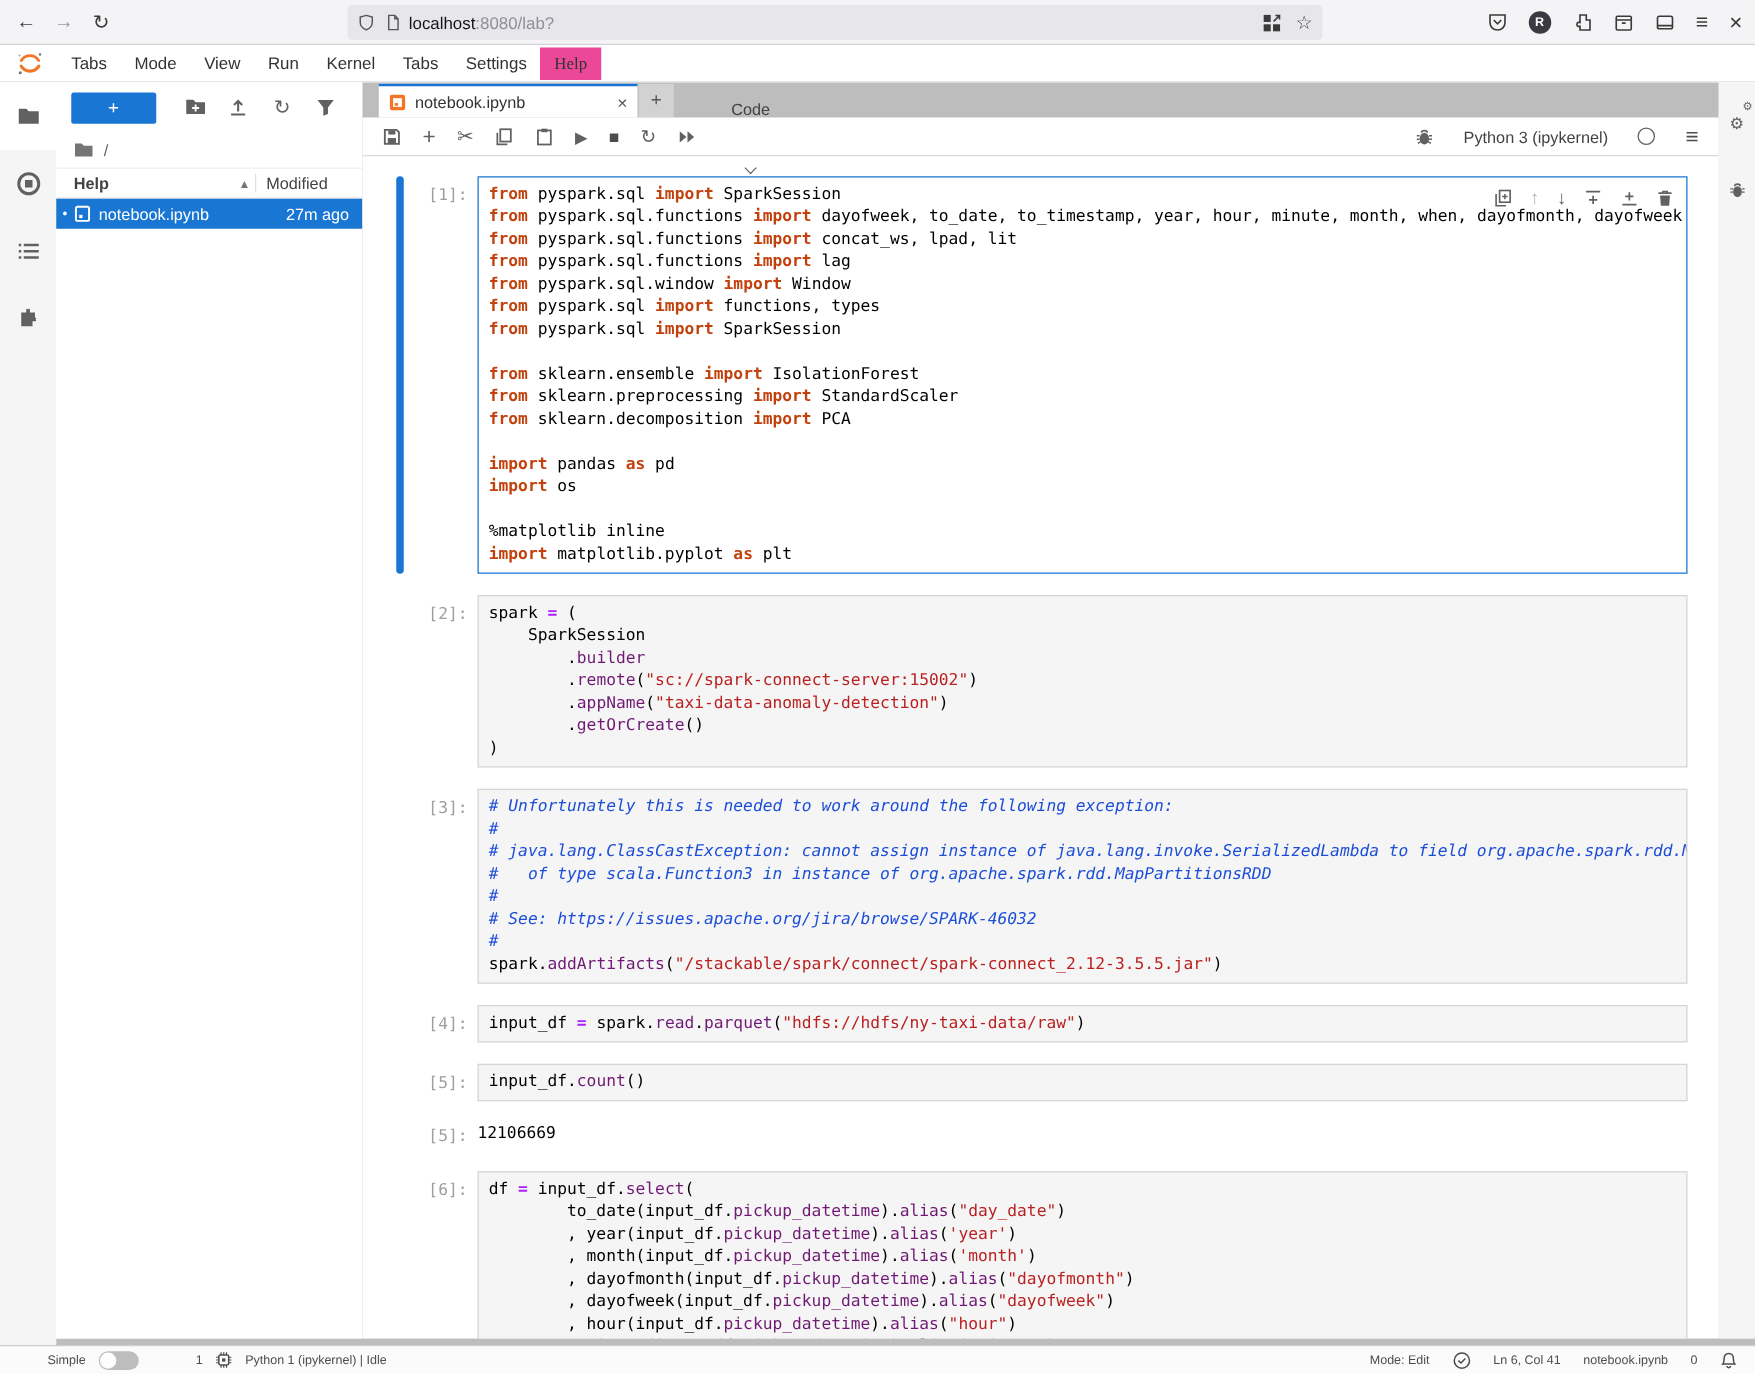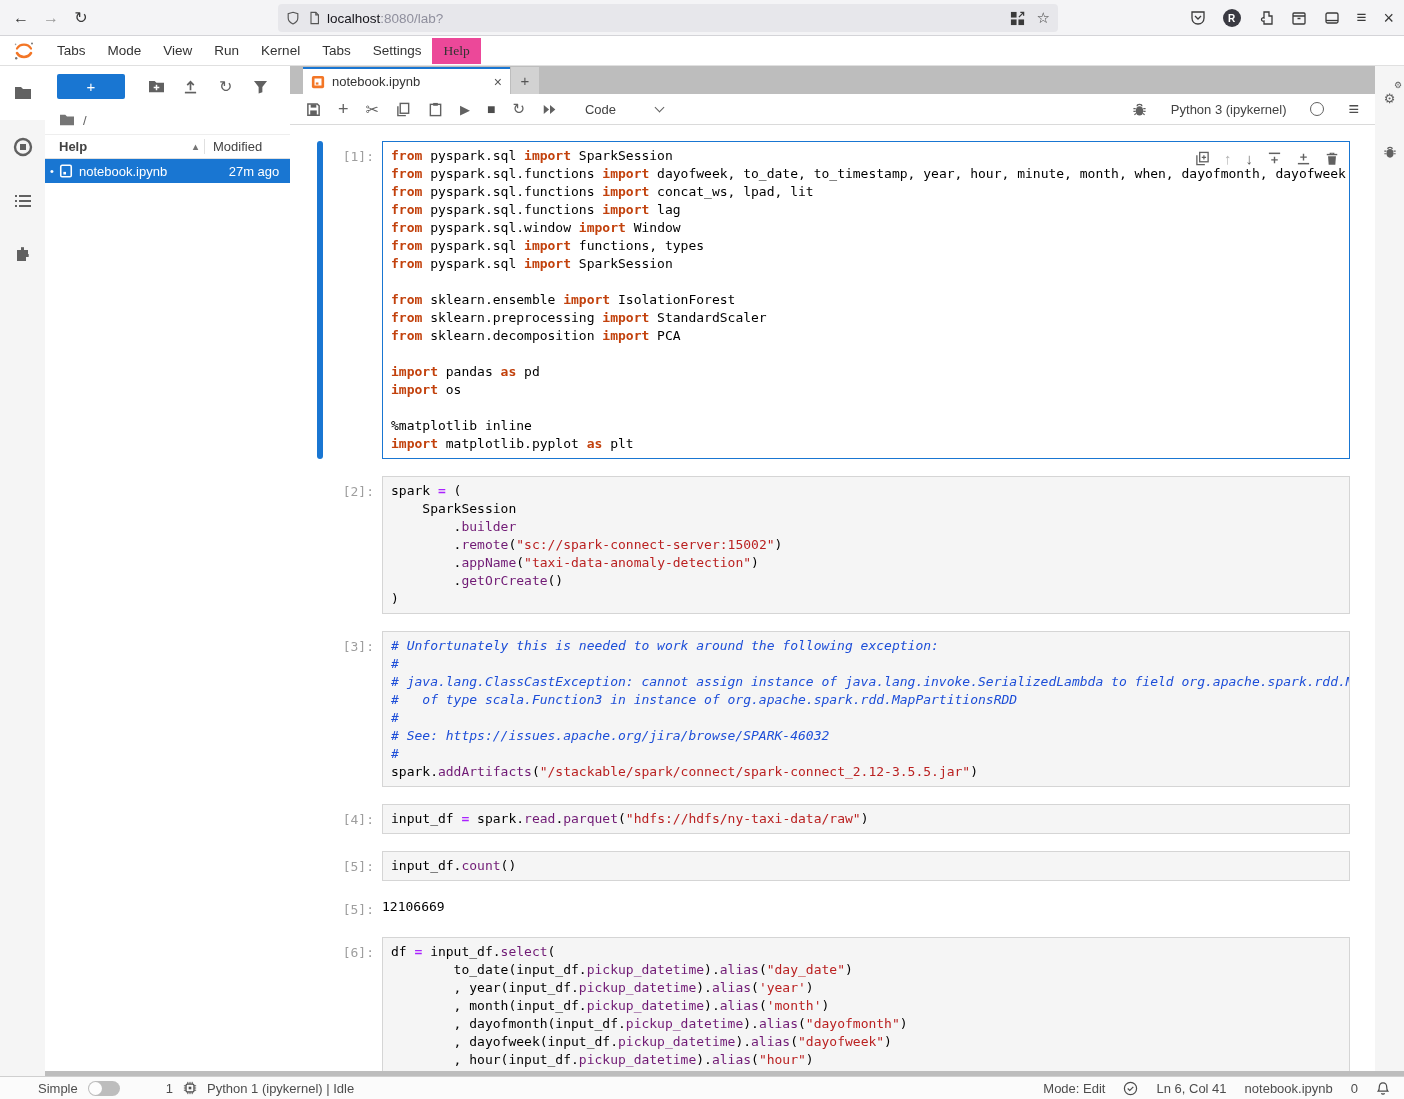--- a/index.html
+++ b/index.html
@@ -50,21 +50,21 @@
 
   
   #dock { position:absolute; left:290px; top:0; right:29px; bottom:0; background:#bdbdbd; }
   #dock-tabs { height:28px; display:flex; align-items:flex-end; padding-left:13px; }
   .dock-tab { height:27px; width:207px; background:#fff; border-top:2px solid #1976d2; display:flex; align-items:center; padding:0 8px; gap:7px; font-size:13px; color:#333; }
   .dock-tab .close { margin-left:auto; color:#555; font-size:14px; }
   .plus-tab { height:27px; width:28px; background:#d2d2d2; display:flex; align-items:center; justify-content:center; color:#555; font-size:15px; margin-left:1px; }
   #nb-panel { position:absolute; left:0; top:28px; right:0; bottom:5px; background:#fff; }
   #nb-toolbar { height:31px; border-bottom:1px solid #dadada; display:flex; align-items:center; padding:0 10px 0 16px; gap:17px; }
   .tb-glyph { color:#616161; font-size:13px; }
-  #celltype { display:flex; align-items:center; gap:40px; font-size:13px; color:#424242; margin-left:10px; }
+  #celltype { display:flex; align-items:center; gap:40px; font-size:13px; color:#424242; margin-left:10px;flex-direction:column; }
   .chev { width:7px; height:7px; border-right:1.5px solid #616161; border-bottom:1.5px solid #616161; transform:rotate(45deg); margin-top:-4px; }
   #kernel-area { margin-left:auto; display:flex; align-items:center; gap:24px; padding-right:6px; }
   #kernel-name { font-size:13px; color:#424242; }
   #kernel-status { width:14px; height:14px; border:1.5px solid #616161; border-radius:50%; }
 
   
   #nb-scroll { position:absolute; left:0; top:32px; right:0; bottom:0; overflow:hidden; padding-top:15px; }
   .cell-row { display:flex; margin:0 25px 17px 27px; }
   .collapser { width:6px; border-radius:3px; background:transparent; }
   .collapser.act { background:#1976d2; }
@@ -86,21 +86,21 @@
   .ct-glyph { color:#616161; font-size:14px; line-height:14px; }
   .ct-glyph.disabled { color:#b5b5b5; }
 
   
   #rightbar { position:absolute; right:0; top:0; width:29px; bottom:0; background:#f5f5f5; }
   .rb-icon { width:29px; height:40px; display:flex; align-items:center; justify-content:center; color:#616161; }
   #gears { font-size:13px; position:relative; }
   #gears .g2 { position:absolute; font-size:9px; right:2px; top:2px; }
 
   
-  #statusbar { position:absolute; left:0; bottom:0; right:0; height:23px; background:#fbfbfb; border-top:1px solid #cfcfcf; display:flex; align-items:center; font-size:13px; color:#4d4d4d; }
+  #statusbar { position:absolute; left:0; bottom:0; right:0; height:23px; background:#fbfbfb; border-top:1px solid #cfcfcf; display:flex; align-items:center; font-size:10px; color:#4d4d4d; }
   .sb-left { display:flex; align-items:center; gap:10px; margin-left:38px; }
   .sb-right { margin-left:auto; display:flex; align-items:center; gap:18px; margin-right:14px; }
   #simple-toggle { width:32px; height:15px; background:#bdbdbd; border-radius:8px; position:relative; }
   #simple-toggle .knob { position:absolute; left:1px; top:1px; width:13px; height:13px; border-radius:50%; background:#fdfdfd; }
   .sb-gap { width:26px; }
 </style>
 </head>
 <body>
 
 <div id="chrome">

